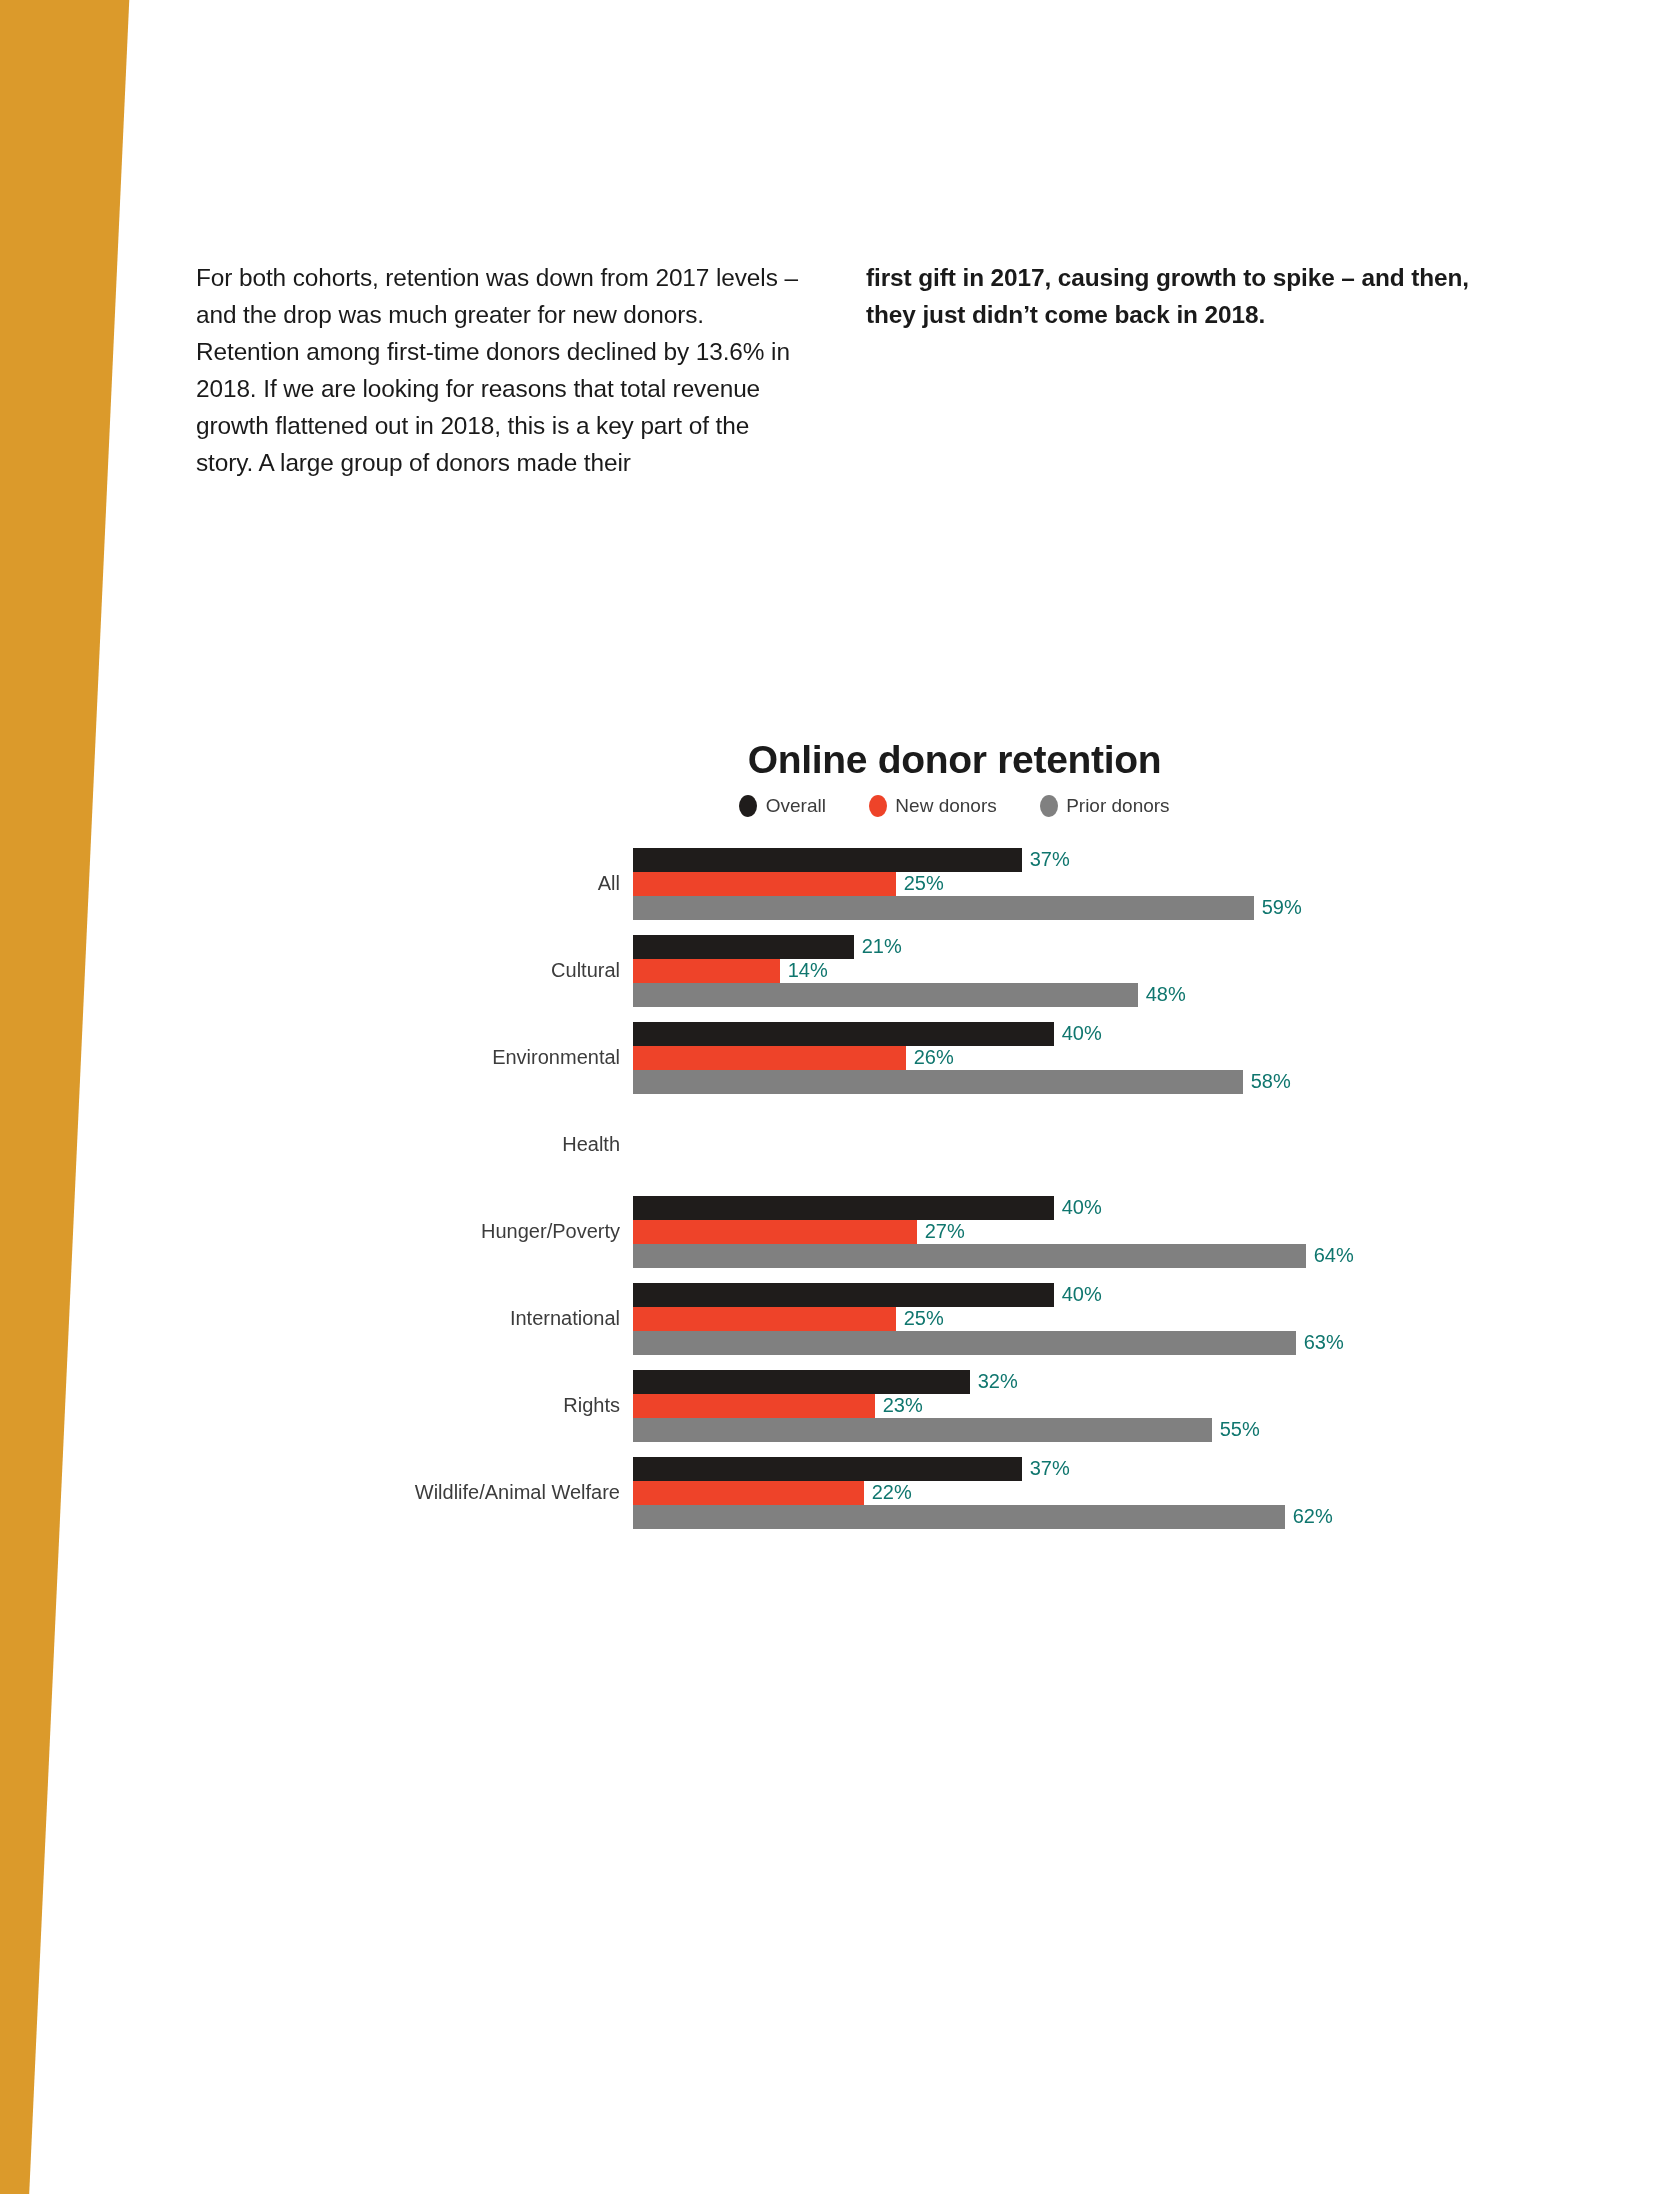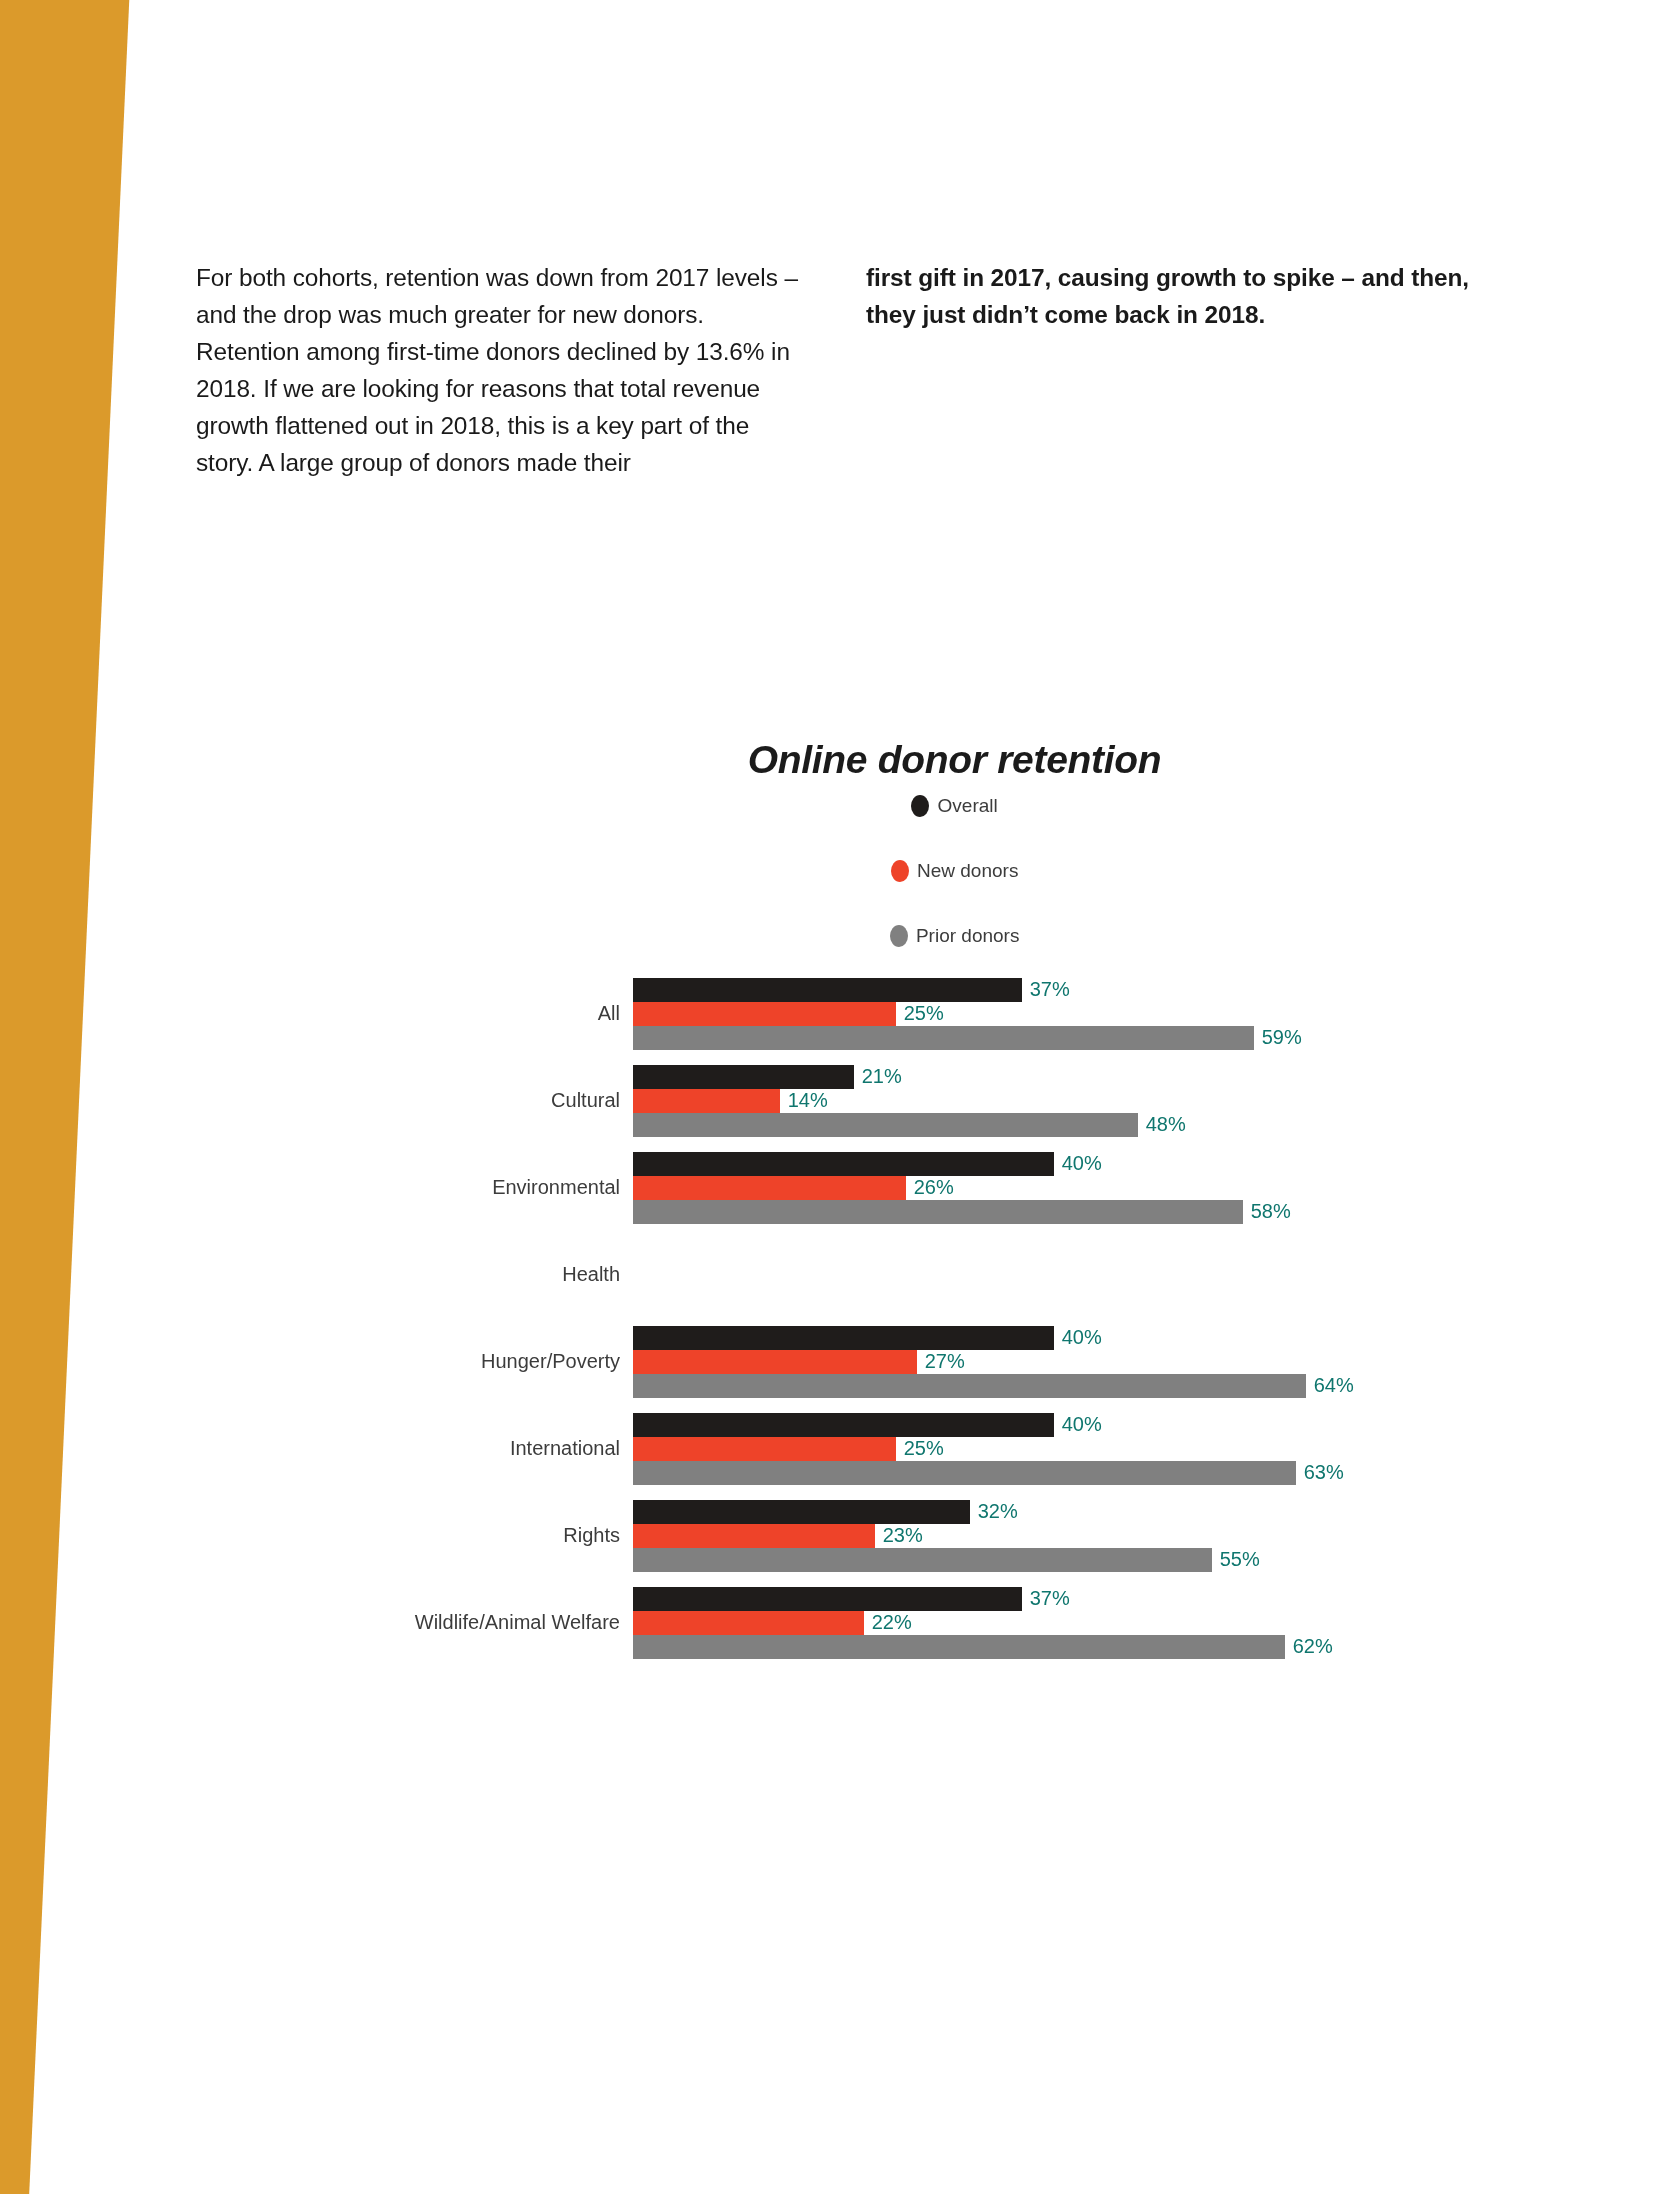--- a/index.html
+++ b/index.html
@@ -26,25 +26,25 @@
   .col p b{font-weight:normal;}
   .col.right p{font-weight:bold;}
   
   #chart{
     position:absolute;left:209px;top:738px;width:1275px;
   }
   #chart-title{
     margin:0;text-align:center;
     font-family:"Liberation Sans Narrow","Liberation Sans",sans-serif;
     font-weight:bold;font-size:39px;color:#1b1b1b;
-    letter-spacing:-0.3px;padding-left:216px;font-style:italic;
+    letter-spacing:-0.3px;padding-left:216px;
   }
   #legend{
     display:flex;justify-content:center;align-items:center;
-    gap:43px;margin-top:12.5px;padding-left:216px;flex-direction:column;
+    gap:43px;margin-top:12.5px;padding-left:216px;
   }
   .legend-item{display:flex;align-items:center;gap:8.4px;}
   .legend-dot{
     width:18px;height:22px;border-radius:50%;display:block;
   }
   .legend-label{
     font-family:"Liberation Sans Narrow","Liberation Sans",sans-serif;
     font-size:19px;color:#3c3c3c;white-space:nowrap;
   }
   #plot{margin-top:31px;}

